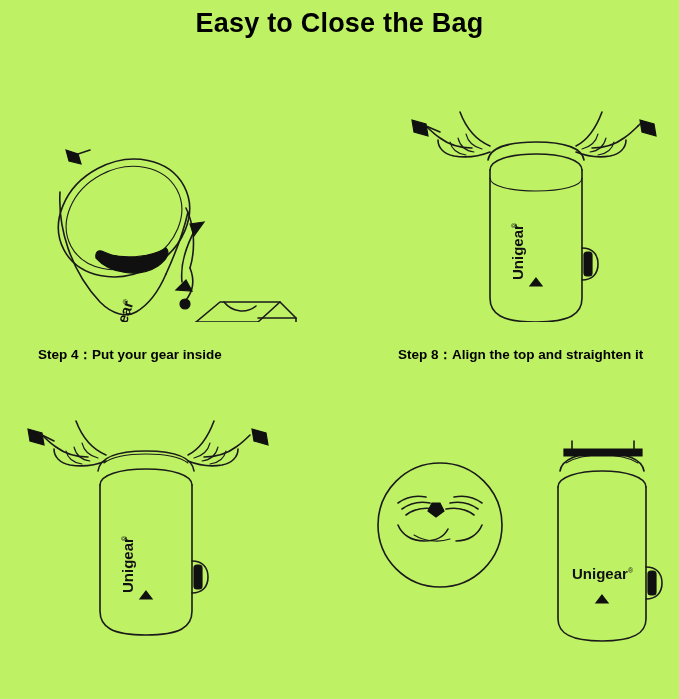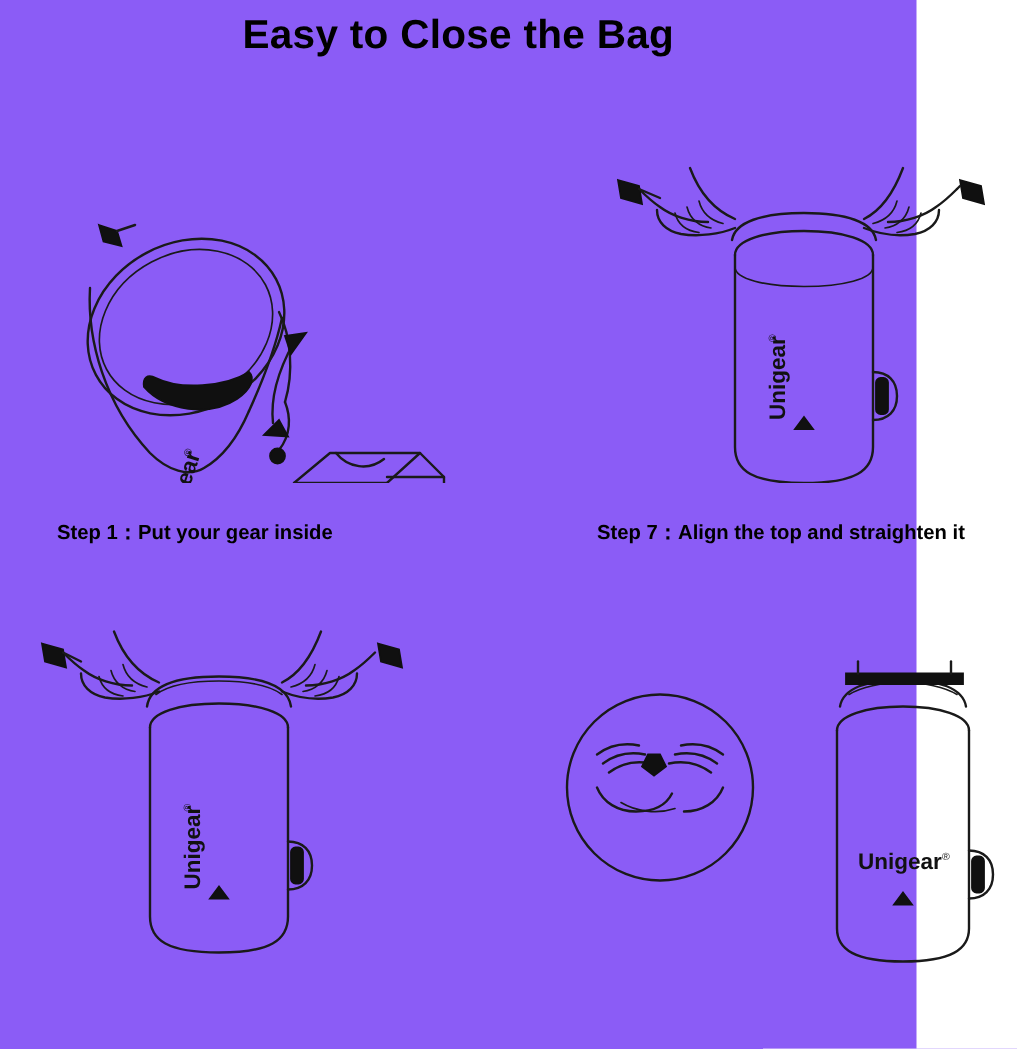--- a/index.html
+++ b/index.html
@@ -9,24 +9,24 @@
   }
   body {
     width: 679px;
     height: 699px;
     font-family: "Liberation Sans", sans-serif;
     color: #111111;
     overflow: hidden;
     position: relative;
   }
   .page {
-    width: 611px;
+    width: 679px;
     height: 699px;
     position: relative;
-    background: #8b5cf6;
+    background: #bef264;
   }
   .title {
     text-align: center;
     font-size: 27px;
     font-weight: bold;
     color: #000000;
     letter-spacing: 0.2px;
     padding-top: 8px;
     margin: 0;
   }
@@ -127,21 +127,21 @@
           <path class="ln-t" d="M264 276 L290 276"></path>
           <path class="ln-t" d="M264 286 L290 286"></path>
           <path class="ln" d="M224 250 C232 260 246 262 256 254"></path>
 
           <g transform="rotate(-72 120 280)">
             <text class="logo" x="96" y="284">Unigear</text>
             <text class="logo-r" x="148" y="278">®</text>
           </g>
         </svg>
       </div>
-      <div class="caption">Step 1：Put your gear inside</div>
+      <div class="caption">Step 4：Put your gear inside</div>
     </div>
 
     <div class="cell cell-tr">
       <div class="art">
         <svg width="339" height="270" viewBox="0 0 339 270" aria-hidden="true">
 
           <path class="ln" d="M150 118 L150 246 C150 262 162 270 196 270 C230 270 242 262 242 246 L242 118"></path>
           <path class="ln" d="M150 118 C150 108 170 102 196 102 C222 102 242 108 242 118"></path>
           <path class="ln-t" d="M150 126 C150 134 170 139 196 139 C222 139 242 134 242 126"></path>
 
@@ -170,21 +170,21 @@
           <path class="ln" d="M242 196 C252 196 258 202 258 212 C258 222 252 228 242 228"></path>
           <rect class="fillk" x="244" y="200" width="8" height="24" rx="3"></rect>
 
           <g transform="rotate(-90 178 200)">
             <text class="logo" x="150" y="205">Unigear</text>
             <text class="logo-r" x="202" y="199">®</text>
           </g>
           <path class="fillk" d="M196 226 l6 8 l-12 0 z"></path>
         </svg>
       </div>
-      <div class="caption">Step 7：Align the top and straighten it</div>
+      <div class="caption">Step 8：Align the top and straighten it</div>
     </div>
 
     <div class="cell cell-bl">
       <div class="art">
         <svg width="339" height="270" viewBox="0 0 339 270" aria-hidden="true">
 
           <path class="ln" d="M100 110 L100 236 C100 252 112 260 146 260 C180 260 192 252 192 236 L192 110"></path>
           <path class="ln" d="M100 110 C100 100 120 94 146 94 C172 94 192 100 192 110"></path>
 
           <path class="ln" d="M98 96 C100 82 118 76 146 76 C174 76 192 82 194 96"></path>

